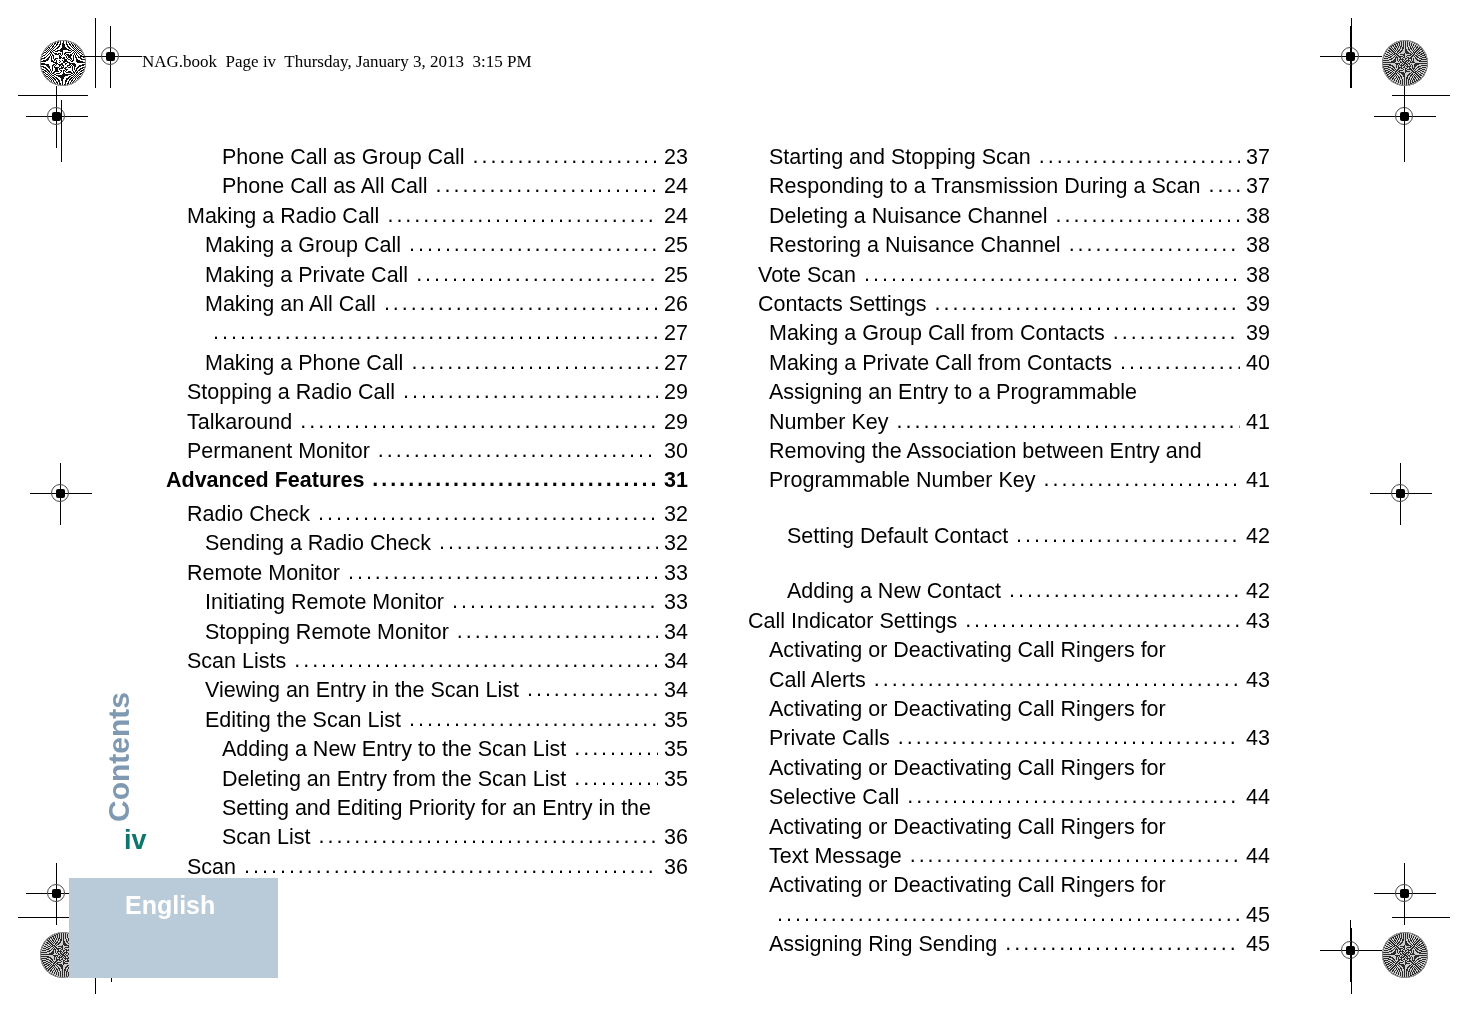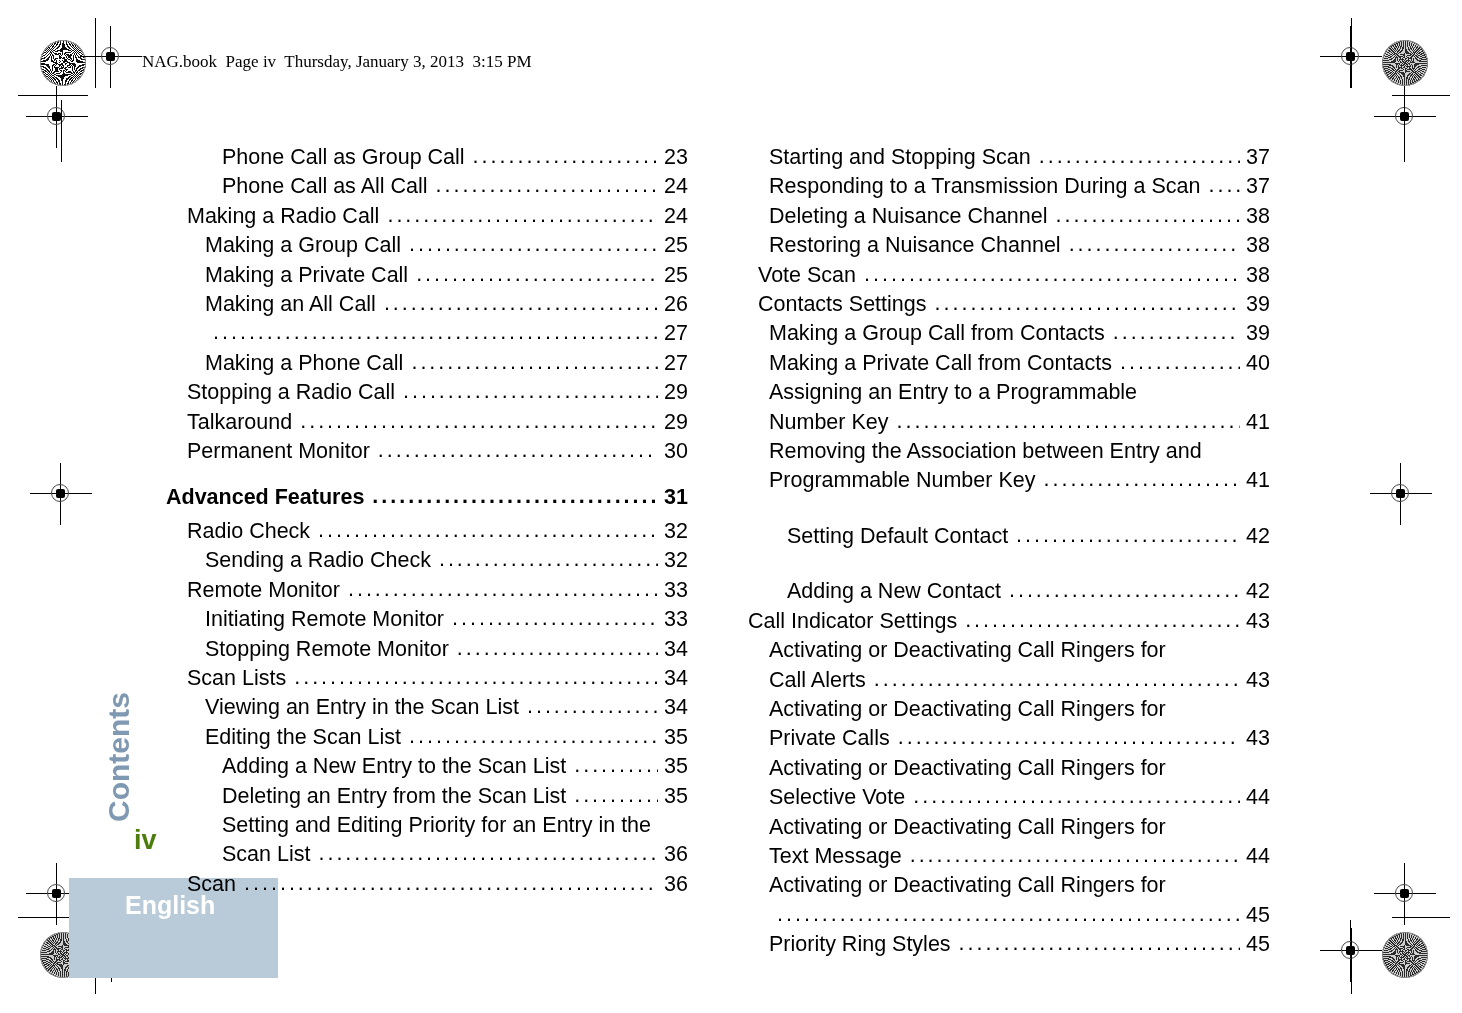--- a/index.html
+++ b/index.html
@@ -100,25 +100,25 @@
     text-align: left;
     transform: rotate(-90deg);
     transform-origin: center center;
     font-size: 30px;
     font-weight: bold;
     color: #8099b2;
     letter-spacing: 0px;
   }
   .folio {
     position: absolute;
-    left: 65px;
+    left: 55px;
     top: 205px;
     font-size: 27px;
     font-weight: bold;
-    color: #4d7c0f;
+    color: #0f766e;
   }
   .lang-tab {
     position: absolute;
     left: 69px;
     top: 878px;
     width: 209px;
     height: 100px;
     background: #b9cbd9;
   }
   .lang-tab span {
@@ -141,21 +141,20 @@
   .toc-row {
     display: flex;
     align-items: baseline;
     font-size: 21.5px;
     line-height: 29.4px;
     color: #000;
     white-space: nowrap;
   }
   .toc-row.chapter {
     font-weight: bold;
-    margin-top: 17px;
     margin-bottom: 4px;
   }
   
   .lv0 { padding-left: 0px; }
   .lv1 { padding-left: 21px; }
   .lv2 { padding-left: 39px; }
   .lv3 { padding-left: 56px; }
   
   .rv0 { padding-left: 0px; }
   .rv1 { padding-left: 10px; }
@@ -530,21 +529,21 @@
         <span class="toc-title">Private Calls</span>
         <span class="toc-gap"></span>
         <span class="toc-dots">..........................................................................................</span>
         <span class="toc-page">43</span>
       </div>
       <div class="toc-row rv2 wrap-first">
         <span class="toc-title">Activating or Deactivating Call Ringers for</span>
         <span class="toc-gap"></span>
       </div>
       <div class="toc-row rv2">
-        <span class="toc-title">Selective Vote</span>
+        <span class="toc-title">Selective Call</span>
         <span class="toc-gap"></span>
         <span class="toc-dots">..........................................................................................</span>
         <span class="toc-page">44</span>
       </div>
       <div class="toc-row rv2 wrap-first">
         <span class="toc-title">Activating or Deactivating Call Ringers for</span>
         <span class="toc-gap"></span>
       </div>
       <div class="toc-row rv2">
         <span class="toc-title">Text Message</span>
@@ -555,20 +554,20 @@
       <div class="toc-row rv2 wrap-first">
         <span class="toc-title">Activating or Deactivating Call Ringers for</span>
         <span class="toc-gap"></span>
       </div>
       <div class="toc-row rv2">
         <span class="toc-gap"></span>
         <span class="toc-dots">..........................................................................................</span>
         <span class="toc-page">45</span>
       </div>
       <div class="toc-row rv2">
-        <span class="toc-title">Priority Ring Styles</span>
+        <span class="toc-title">Assigning Ring Sending</span>
         <span class="toc-gap"></span>
         <span class="toc-dots">..........................................................................................</span>
         <span class="toc-page">45</span>
       </div>
     </div>
 
 </div>
 
 </body></html>

